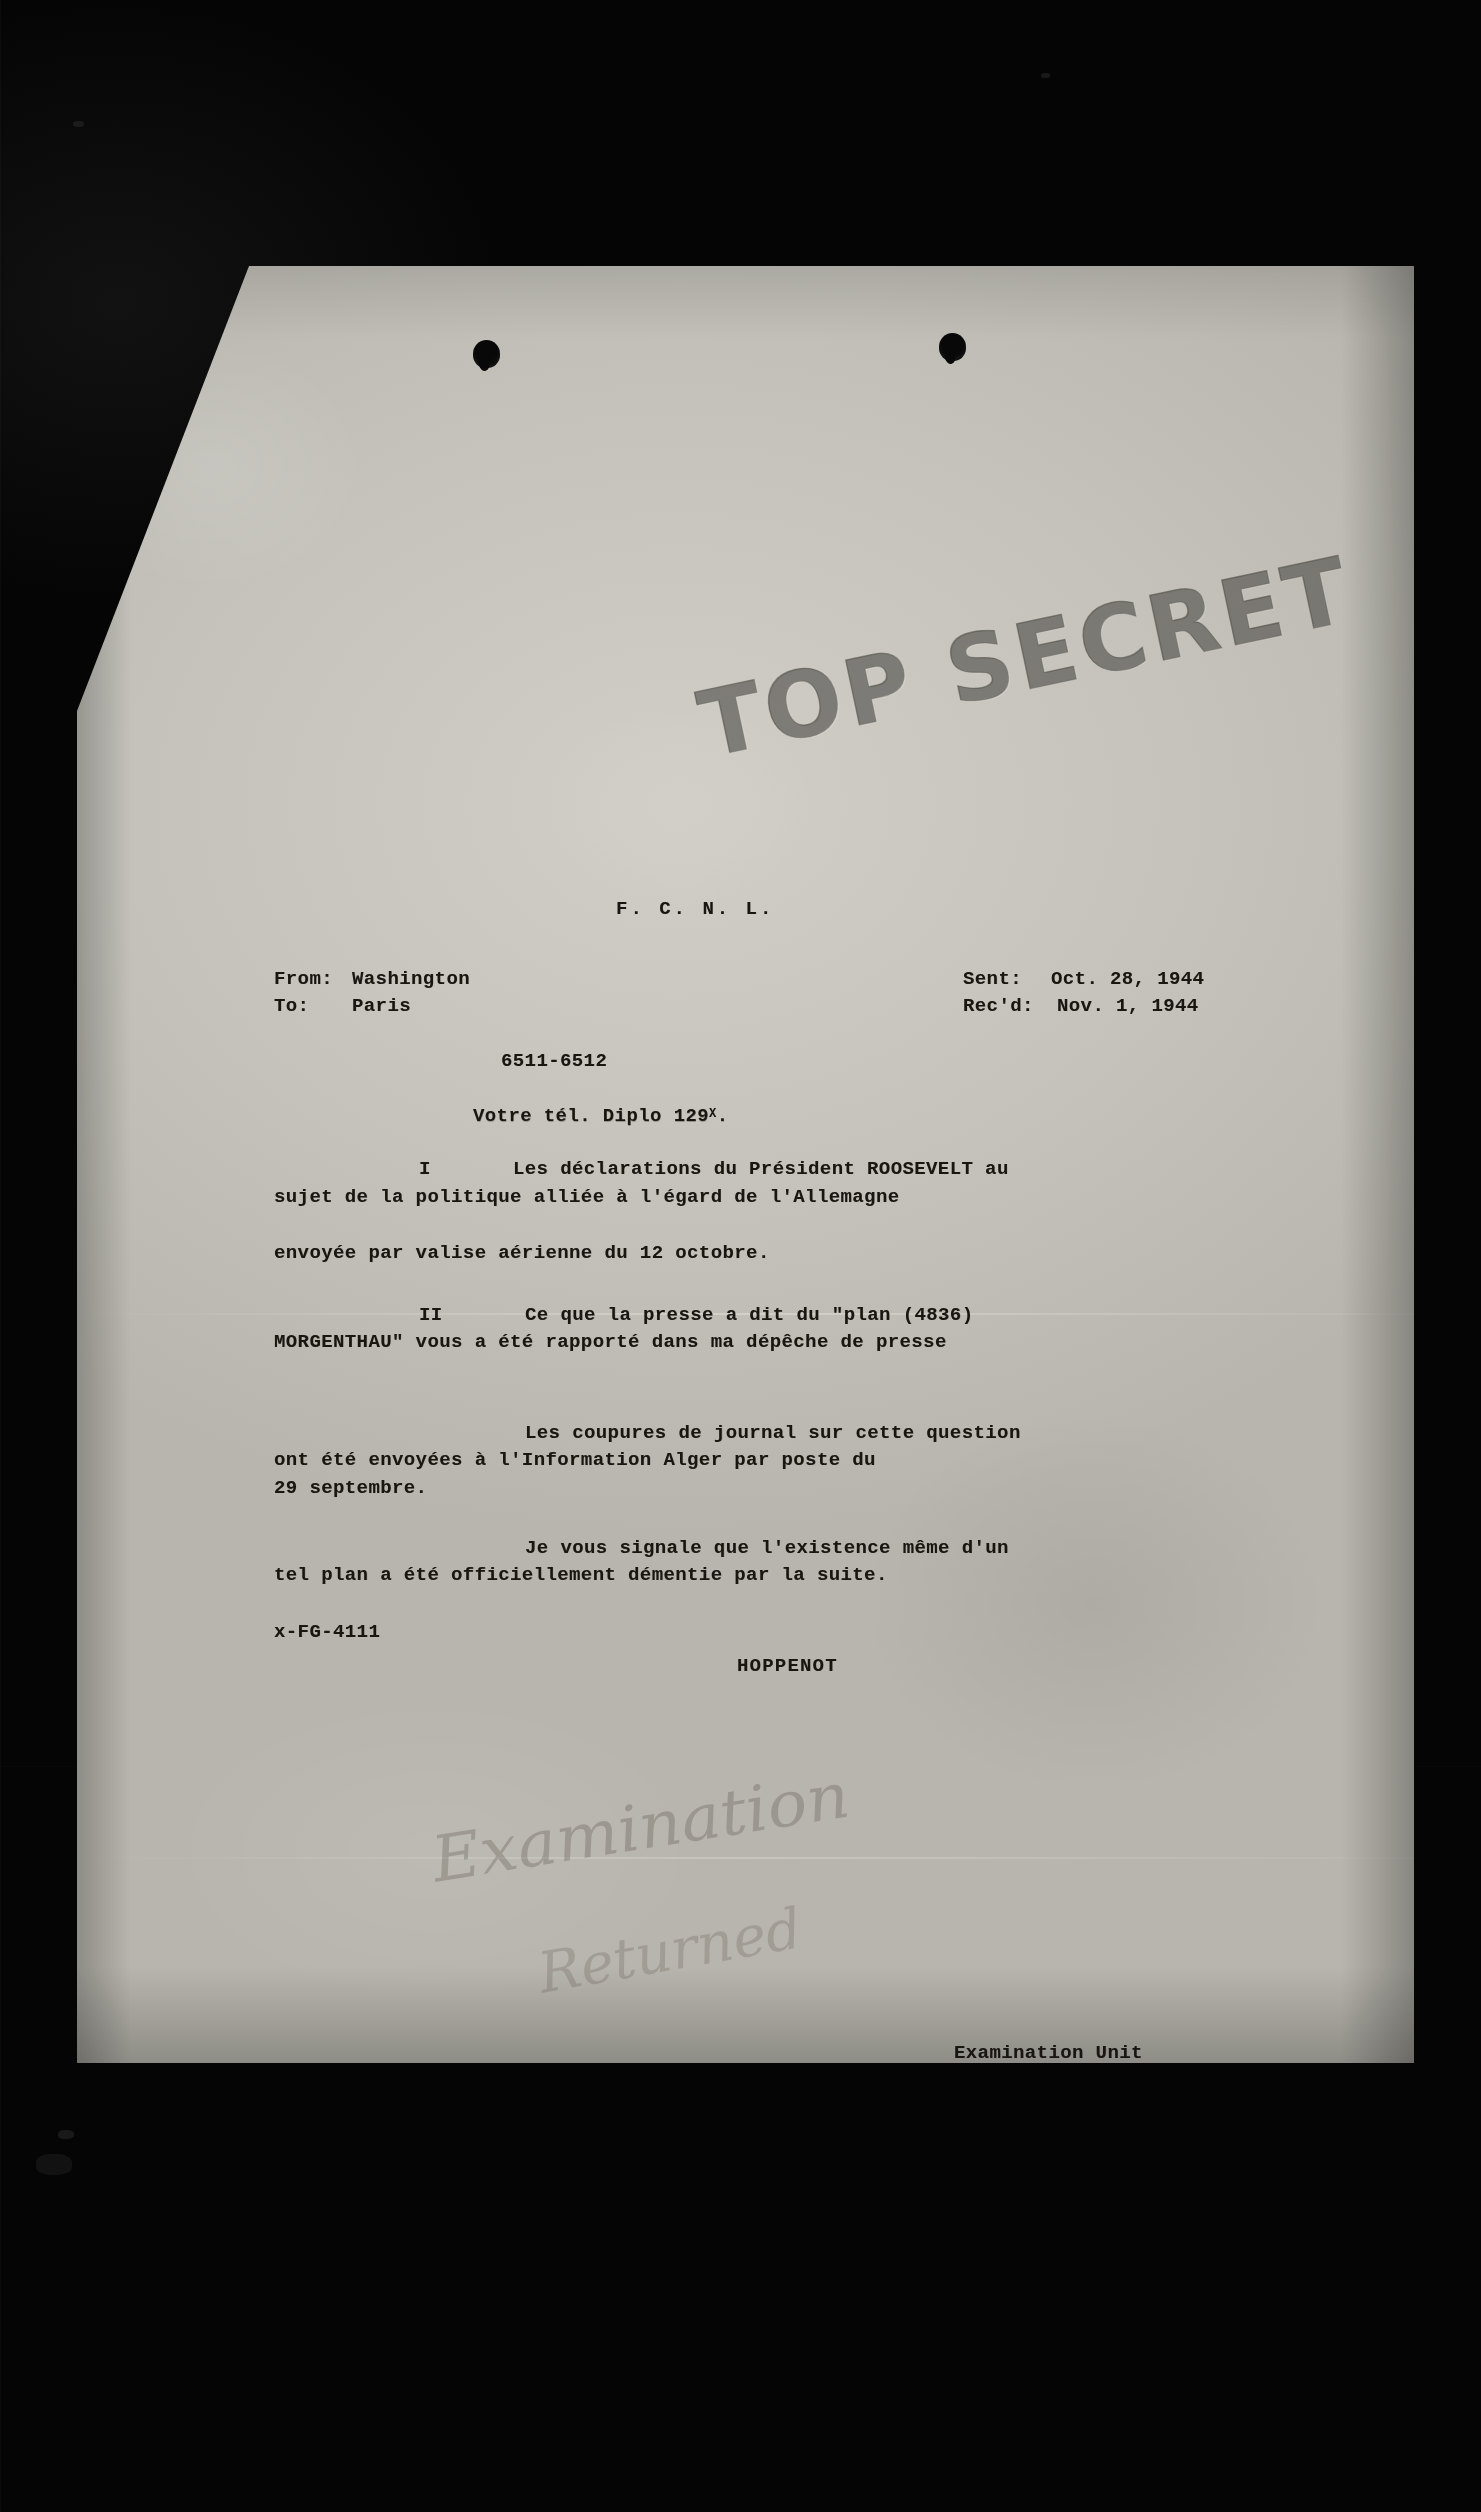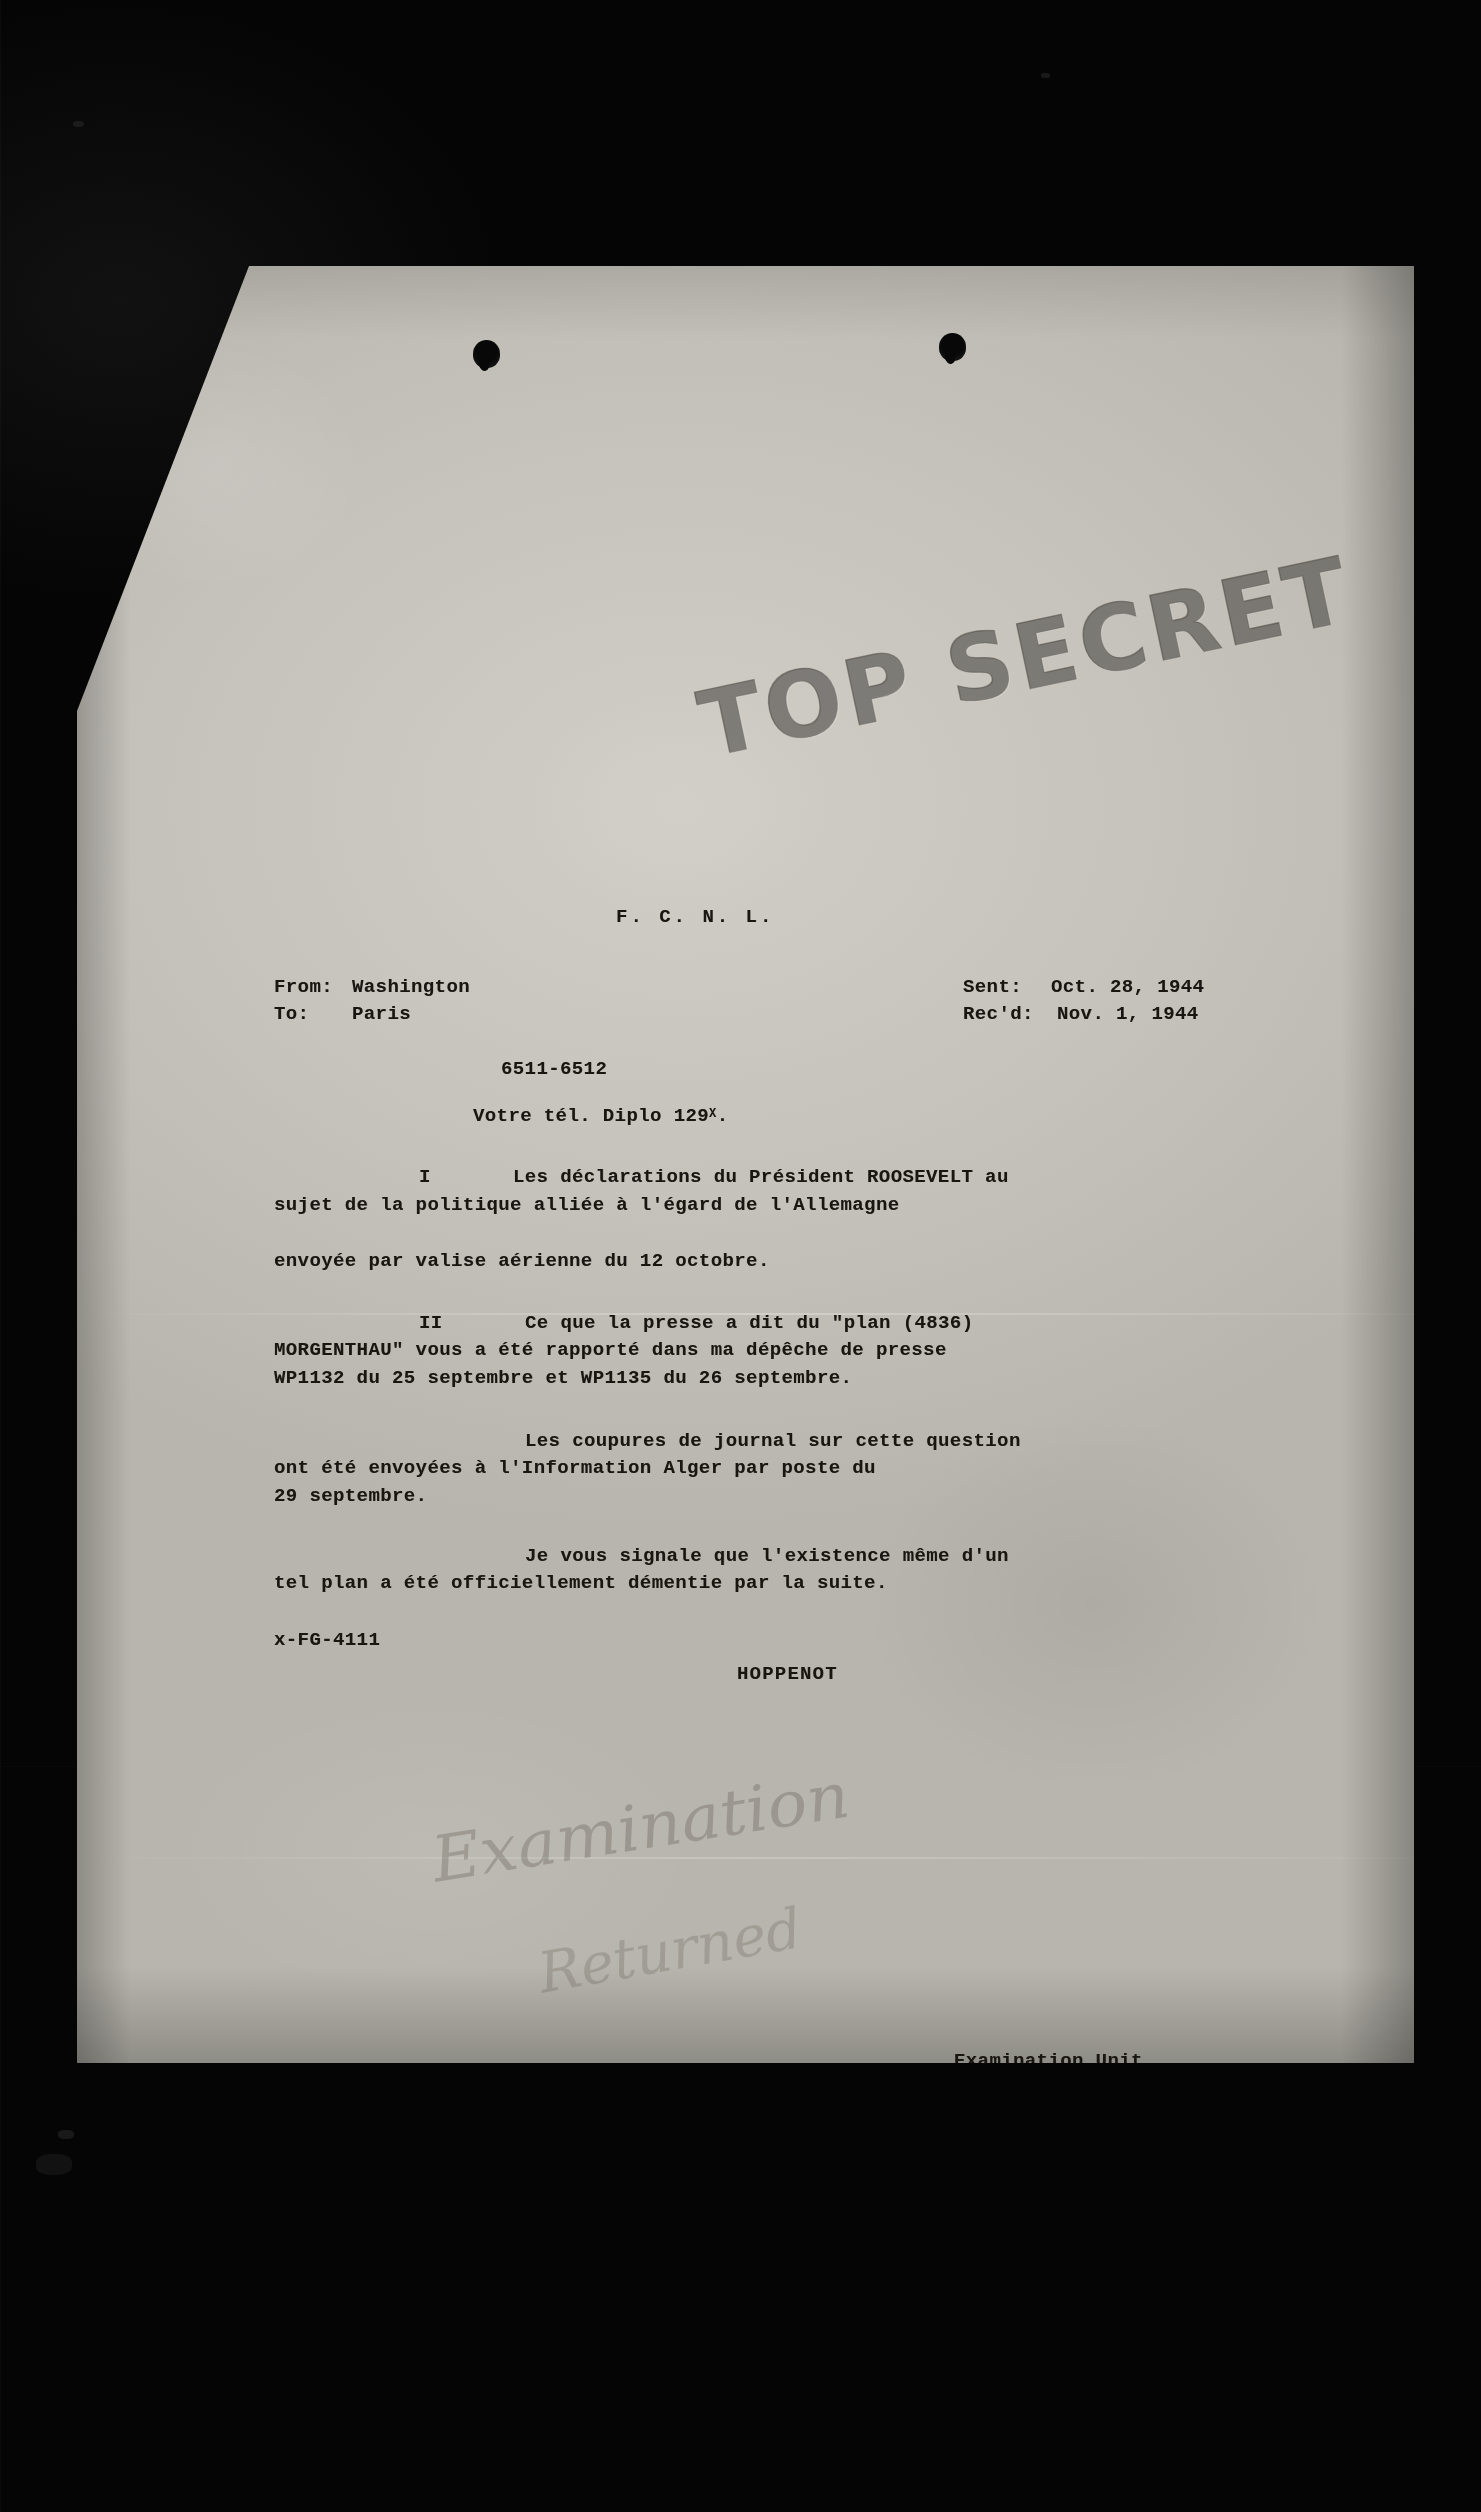--- a/index.html
+++ b/index.html
@@ -126,21 +126,21 @@
   .t {
     position: absolute;
     white-space: pre;
     font-family: "Liberation Mono", "DejaVu Sans Mono", monospace;
     font-size: 19px;
     line-height: 28px;
     letter-spacing: 0.4px;
     color: #1b1713;
     text-shadow: 0.3px 0.3px 0 rgba(0,0,0,0.25);
   }
-  .t.bold { font-weight: 700; margin-top: 8px; }
+  .t.bold { font-weight: 700; }
   .sup {
     font-size: 12px;
     vertical-align: super;
   }
 
   
   .scribble {
     position: absolute;
     font-family: "DejaVu Serif", serif;
     color: rgba(90, 84, 76, 0.30);
@@ -212,21 +212,20 @@
   </div>
 
   <div class="t bold" style="left:342px; top:889px;">I</div>
   <div class="t bold" style="left:436px; top:889px;">Les déclarations du Président ROOSEVELT au</div>
   <div class="t bold" style="left:197px; top:917px;">sujet de la politique alliée à l'égard de l'Allemagne</div>
   <div class="t bold" style="left:197px; top:973px;">envoyée par valise aérienne du 12 octobre.</div>
 
   <div class="t bold" style="left:342px; top:1035px;">II</div>
   <div class="t bold" style="left:448px; top:1035px;">Ce que la presse a dit du "plan (4836)</div>
   <div class="t bold" style="left:197px; top:1062px;">MORGENTHAU" vous a été rapporté dans ma dépêche de presse</div>
-  <div class="t bold" style="left:197px; top:1090px;">WP1132 du 25 septembre et WP1135 du 26 septembre.</div>
 
   <div class="t bold" style="left:448px; top:1153px;">Les coupures de journal sur cette question</div>
   <div class="t bold" style="left:197px; top:1180px;">ont été envoyées à l'Information Alger par poste du</div>
   <div class="t bold" style="left:197px; top:1208px;">29 septembre.</div>
 
   <div class="t bold" style="left:448px; top:1268px;">Je vous signale que l'existence même d'un</div>
   <div class="t bold" style="left:197px; top:1295px;">tel plan a été officiellement démentie par la suite.</div>
 
   <div class="t bold" style="left:197px; top:1352px;">x-FG-4111</div>
   <div class="t bold" style="left:660px; top:1386px; letter-spacing:1.2px;">HOPPENOT</div>

